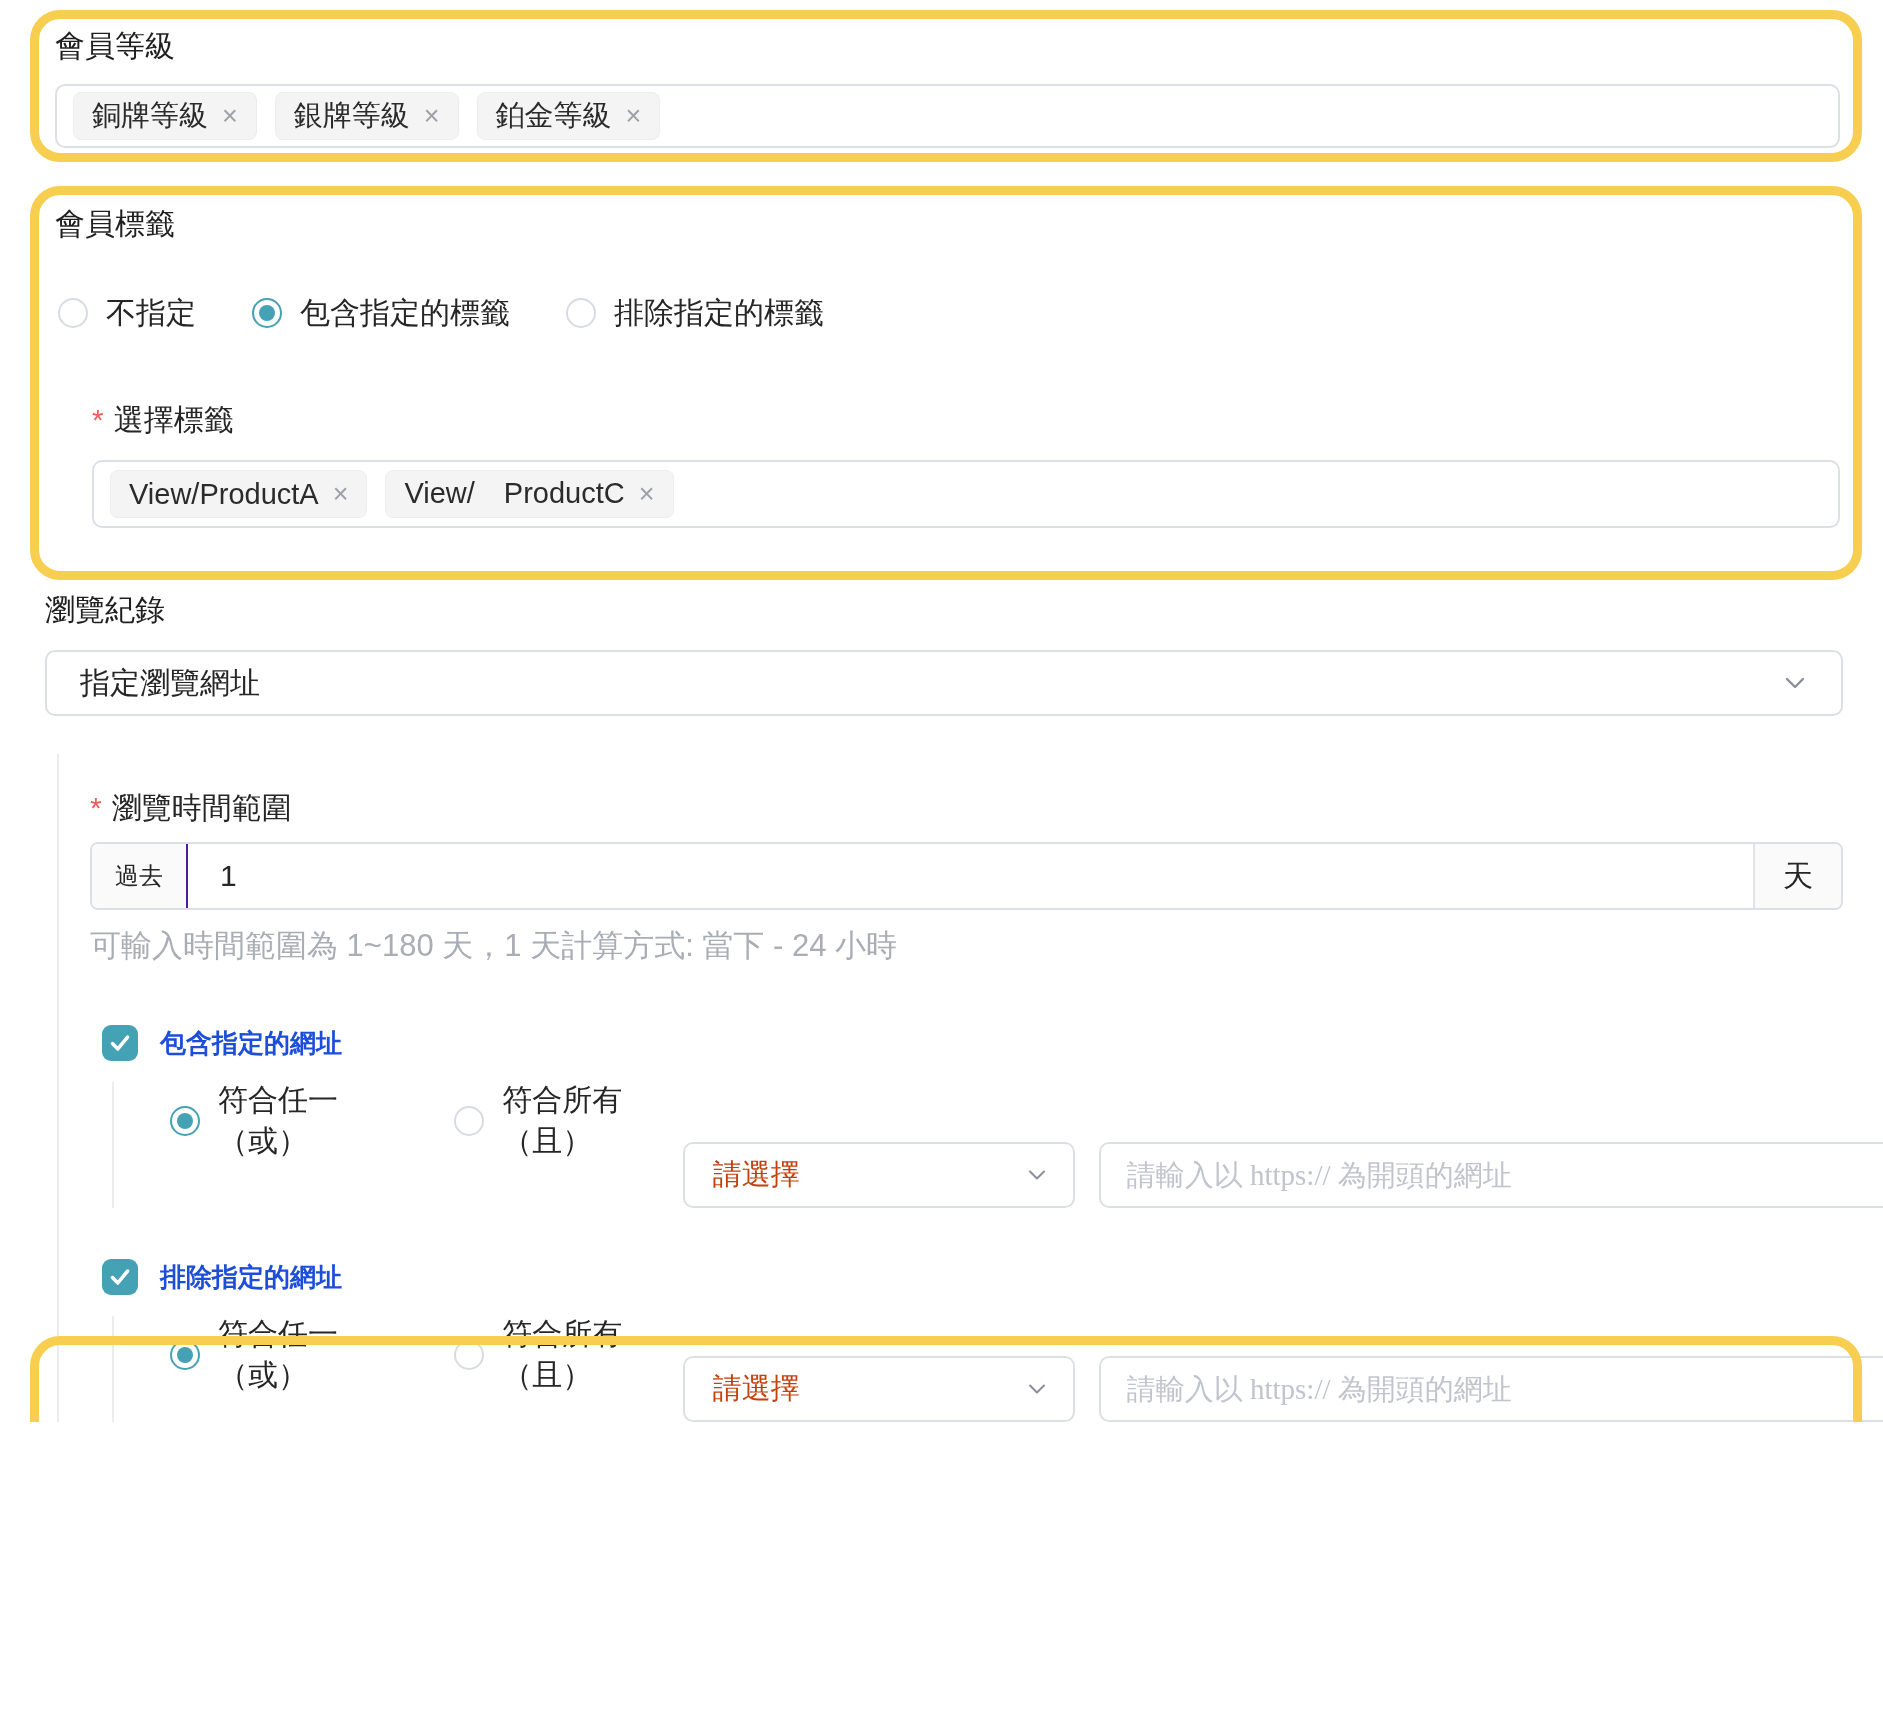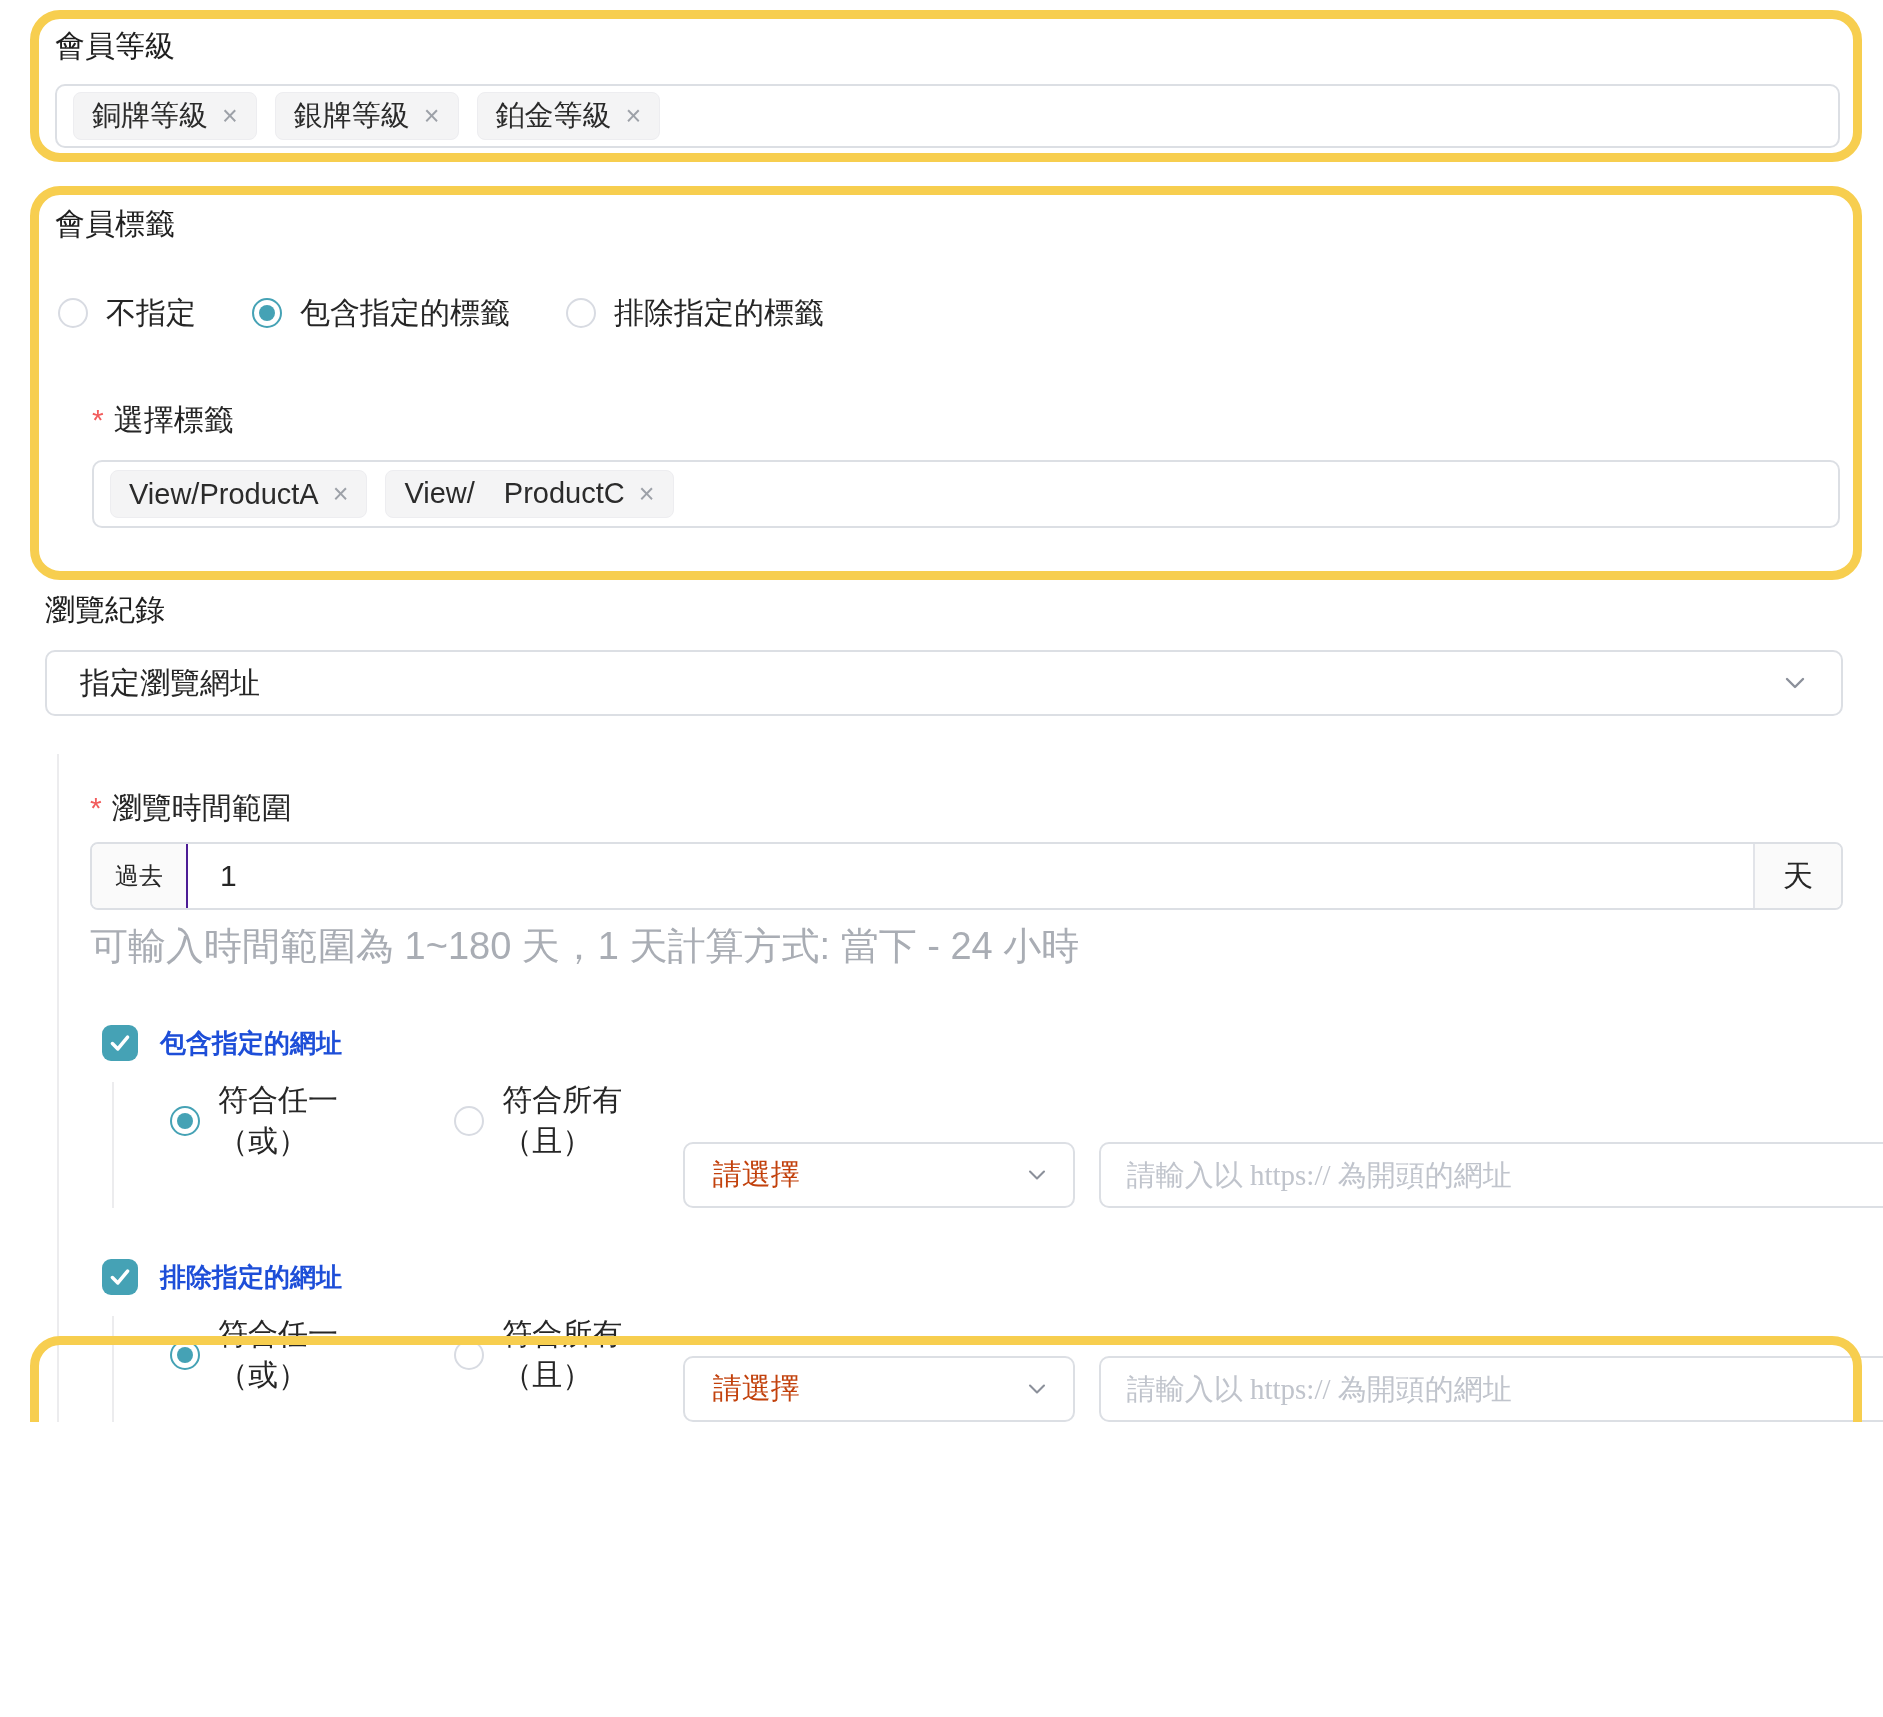--- a/index.html
+++ b/index.html
@@ -13,21 +13,21 @@
   .hl{ position:absolute; left:30px; width:1832px; border:9px solid #F7CE4F;
        border-radius:30px; pointer-events:none; z-index:5; }
   .hl1{ top:10px;  height:152px; }
   .hl2{ top:186px; height:394px; }
   .hl3{ top:1336px; height:351px; }
 
   
   .field-label{ font-size:30px; line-height:40px; color:#1f1f1f; font-weight:500; }
   .sub-label{ font-size:30px; line-height:40px; color:#262626; display:flex; align-items:center; }
   .req{ color:#F25C5C; margin-right:10px; font-size:30px; }
-  .help{ font-size:38px; line-height:40px; color:#a9adb4;text-align:right; }
+  .help{ font-size:31px; line-height:40px; color:#a9adb4;text-align:right; }
 
   .taginput{ border:2px solid #dcdfe4; border-radius:10px; background:#fff;
     display:flex; align-items:center; gap:18px; padding:0 16px; }
   .chip{ display:inline-flex; align-items:center; height:48px; padding:0 18px;
     background:#f4f4f5; border:1px solid #ededf0; border-radius:8px;
     font-size:29px; color:#2b2b2b; white-space:pre; }
   .chip .x{ margin-left:14px; color:#9da1a8; font-size:27px; line-height:1; cursor:pointer; }
 
   .radio-row{ display:flex; align-items:center; gap:56px; height:38px; }
   .radio-opt{ display:flex; align-items:center; gap:18px; cursor:pointer; }

